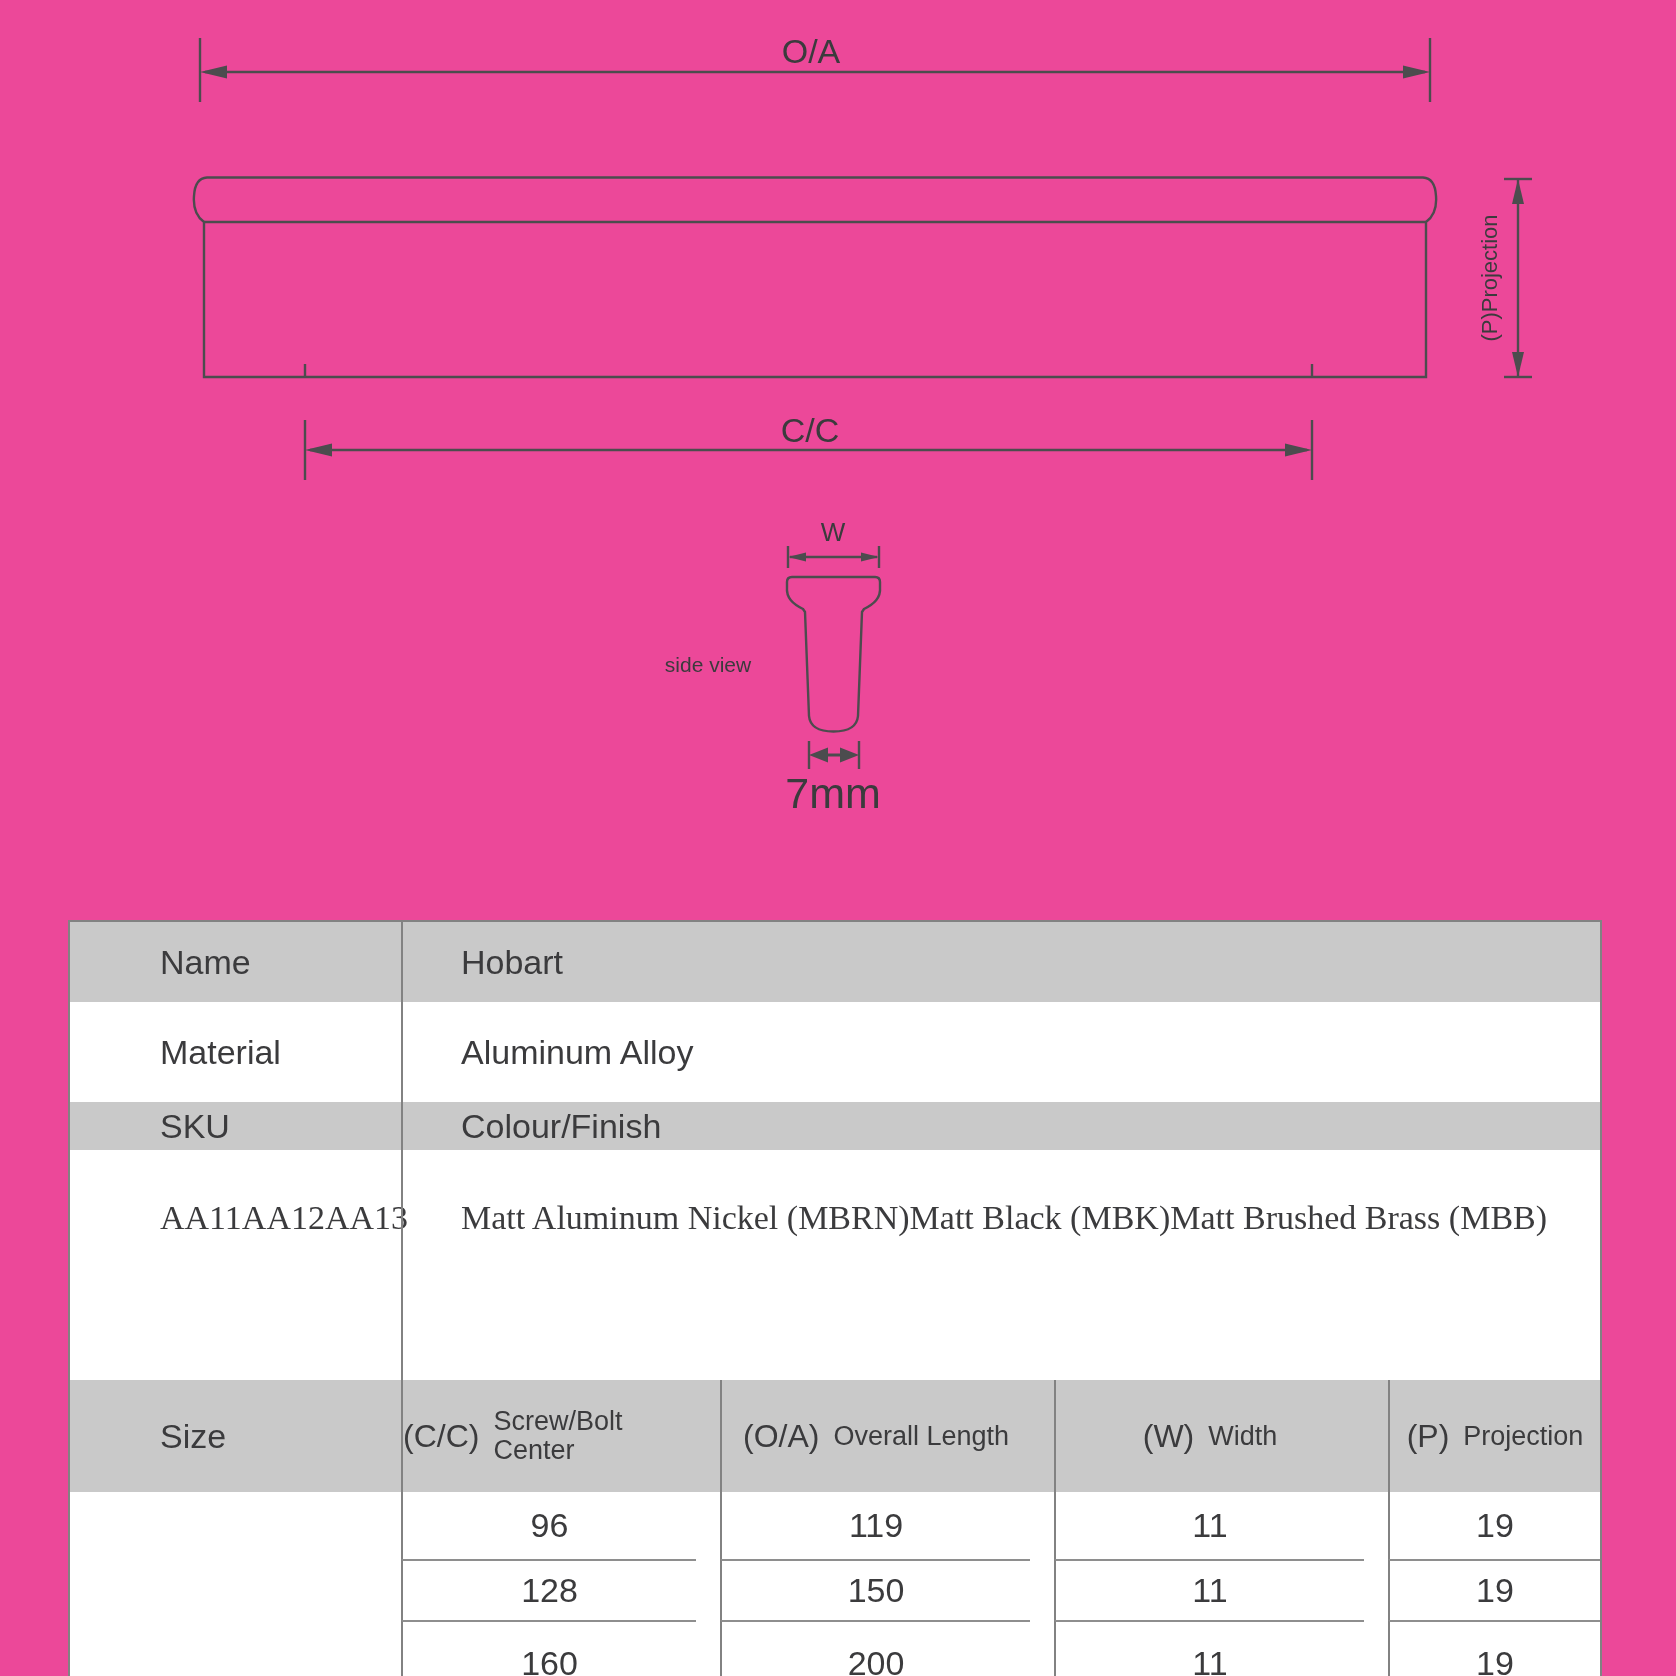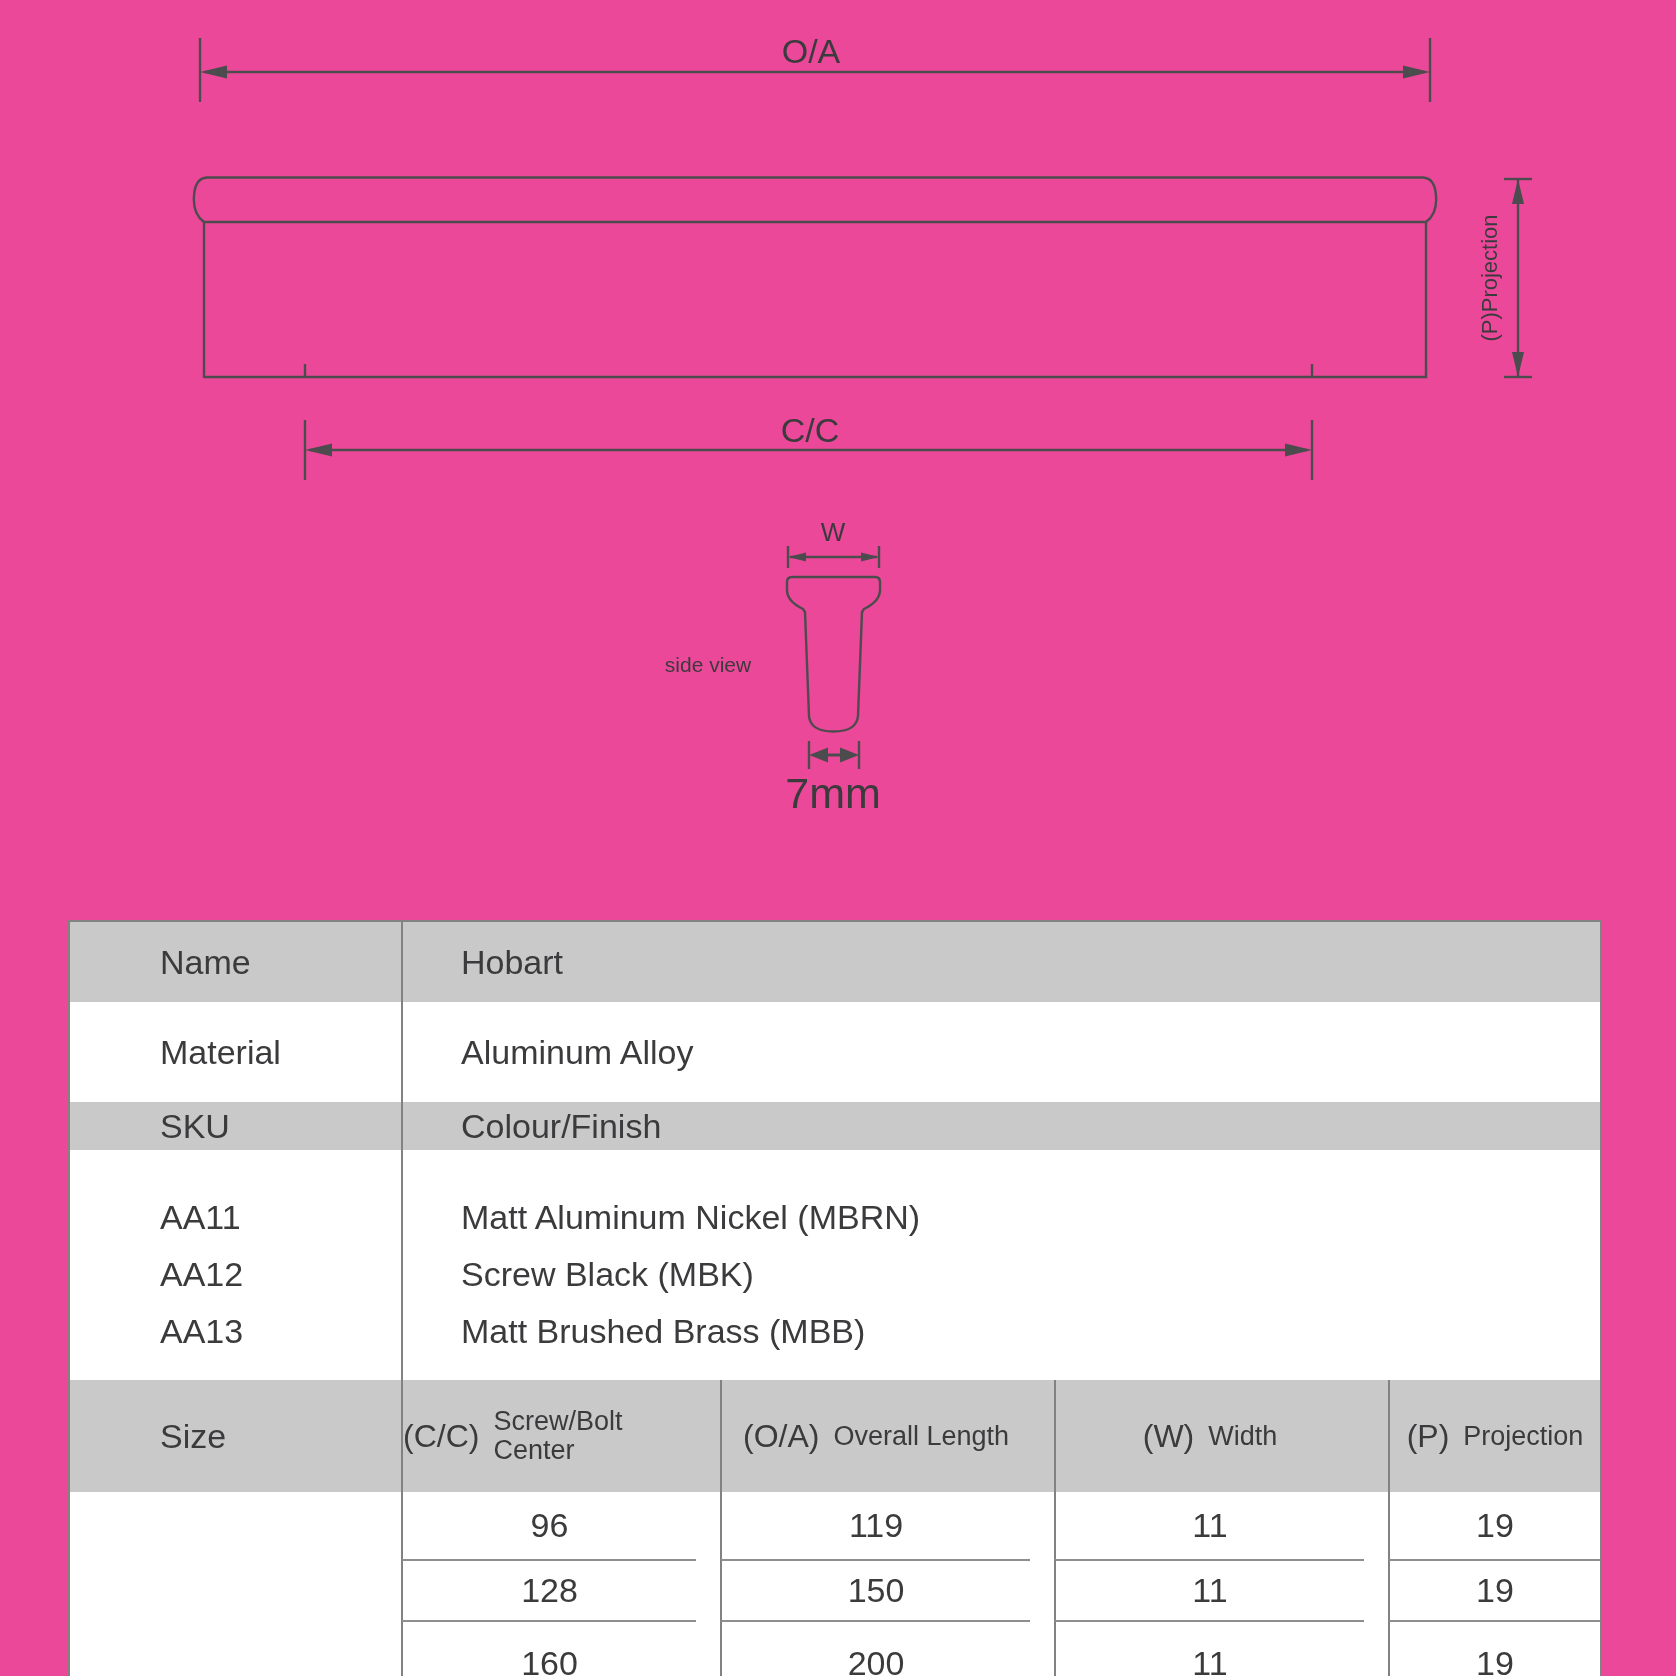--- a/index.html
+++ b/index.html
@@ -20,21 +20,21 @@
   .row.sizes{grid-template-columns:307px 295px 310px 310px 1fr;}
   .gray{background:#c9c9c9;}
   .white{background:#ffffff;}
   .cell{display:flex;align-items:center;box-sizing:border-box;min-width:0;}
   .vline{border-left:2px solid #828282;}
   .c1{padding-left:90px;}
   .c2{padding-left:58px;}
   .center{justify-content:center;}
   .h80{height:80px;}.h100{height:100px;}.h48{height:48px;}
   .h230{height:230px;}.h112{height:112px;}.h67{height:67px;}.h61{height:61px;}.h84{height:84px;}
-  .stack{display:flex;flex-direction:column;justify-content:flex-start;padding-top:39px;align-items:flex-start;}
+  .stack{display:flex;justify-content:flex-start;padding-top:39px;align-items:flex-start;font-family:Liberation Serif, serif;}
   .stack .line{height:57px;display:flex;align-items:center;}
   .hdr2{flex-direction:row;justify-content:center;gap:14px;align-items:center;}
   .hdr-code{font-size:32px;line-height:34px;}
   .hdr-desc{font-size:27px;line-height:29px;}
   .sep{border-top:2px solid #8e8e8e;}
 </style>
 </head>
 <body>
 
 <div class="page">
@@ -120,21 +120,21 @@
     </div>
 
     <div class="row kv white h230">
       <div class="cell c1 stack">
         <div class="line">AA11</div>
         <div class="line">AA12</div>
         <div class="line">AA13</div>
       </div>
       <div class="cell c2 vline stack">
         <div class="line">Matt Aluminum Nickel (MBRN)</div>
-        <div class="line">Screw Black (MBK)</div>
+        <div class="line">Matt Black (MBK)</div>
         <div class="line">Matt Brushed Brass (MBB)</div>
       </div>
     </div>
 
     <div class="row sizes gray h112">
       <div class="cell c1">Size</div>
       <div class="cell vline hdr2">
         <div class="hdr-code">(C/C)</div>
         <div class="hdr-desc">Screw/Bolt Center</div>
       </div>

